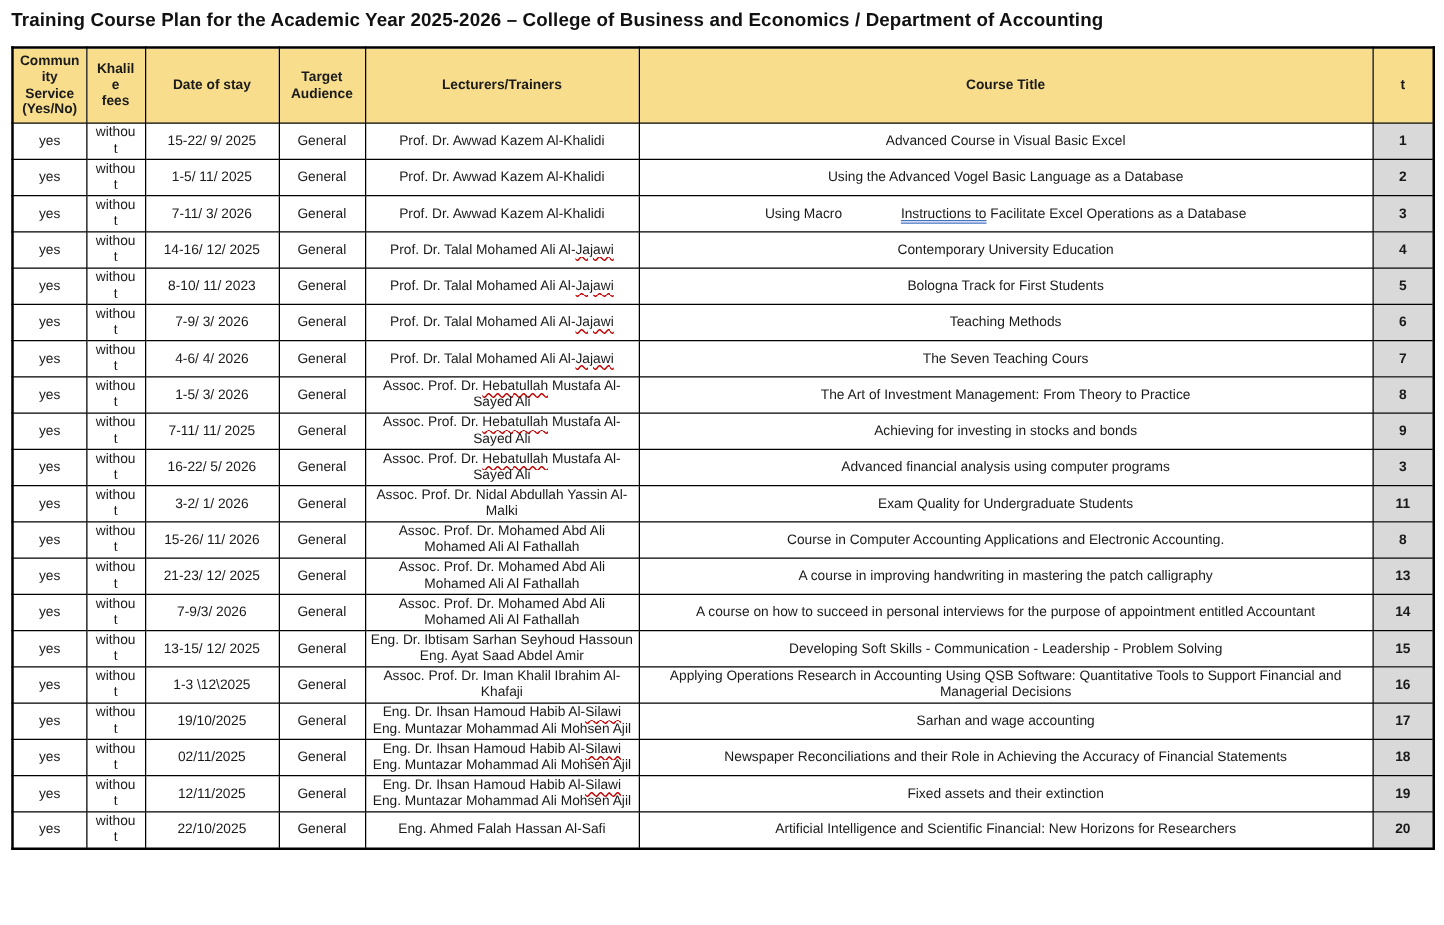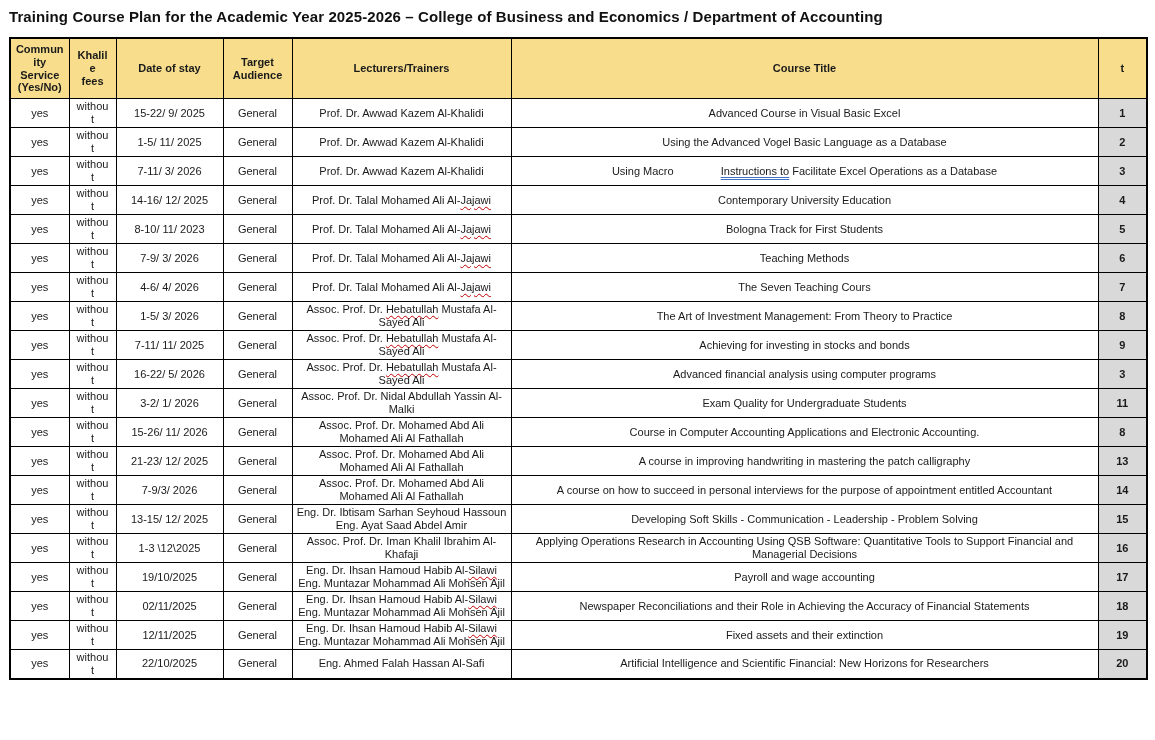--- a/index.html
+++ b/index.html
@@ -253,21 +253,21 @@
       <td class="num">16</td>
     </tr>
 
     <tr>
       <td class="service">yes</td>
       <td class="fees">without</td>
       <td class="date">19/10/2025</td>
       <td class="aud">General</td>
       <td class="lect"><span>Eng. Dr. Ihsan Hamoud Habib Al-</span><span class="misspell">Silawi</span><span>
 Eng. Muntazar Mohammad Ali Mohsen Ajil</span></td>
-      <td class="ctitle"><span>Payroll and wage accounting</span></td>
+      <td class="ctitle"><span>Sarhan and wage accounting</span></td>
       <td class="num">17</td>
     </tr>
 
     <tr>
       <td class="service">yes</td>
       <td class="fees">without</td>
       <td class="date">02/11/2025</td>
       <td class="aud">General</td>
       <td class="lect"><span>Eng. Dr. Ihsan Hamoud Habib Al-</span><span class="misspell">Silawi</span><span>
 Eng. Muntazar Mohammad Ali Mohsen Ajil</span></td>

